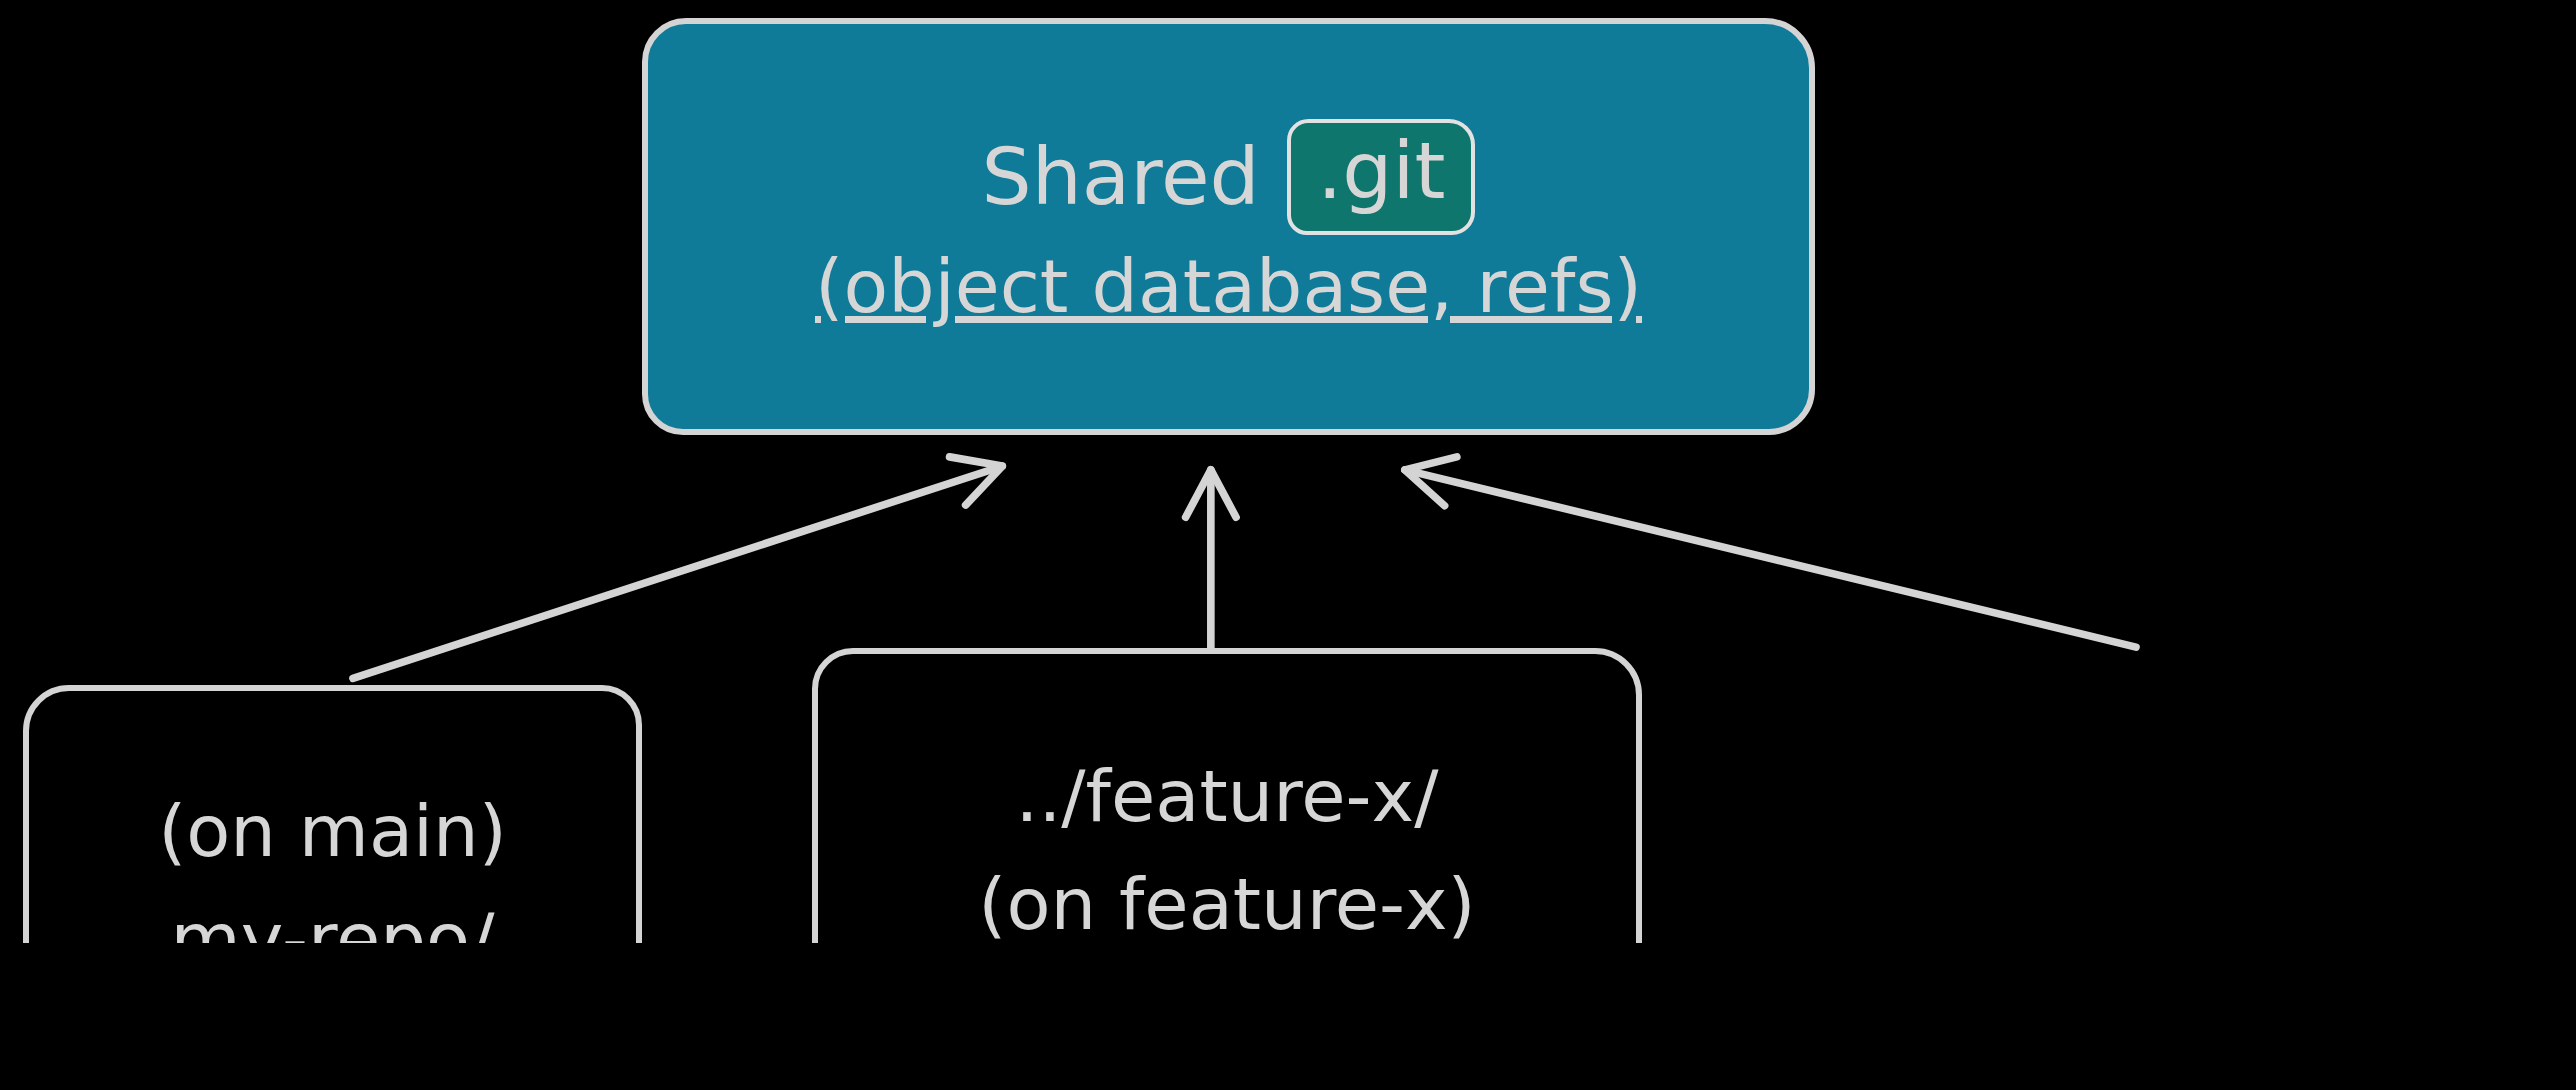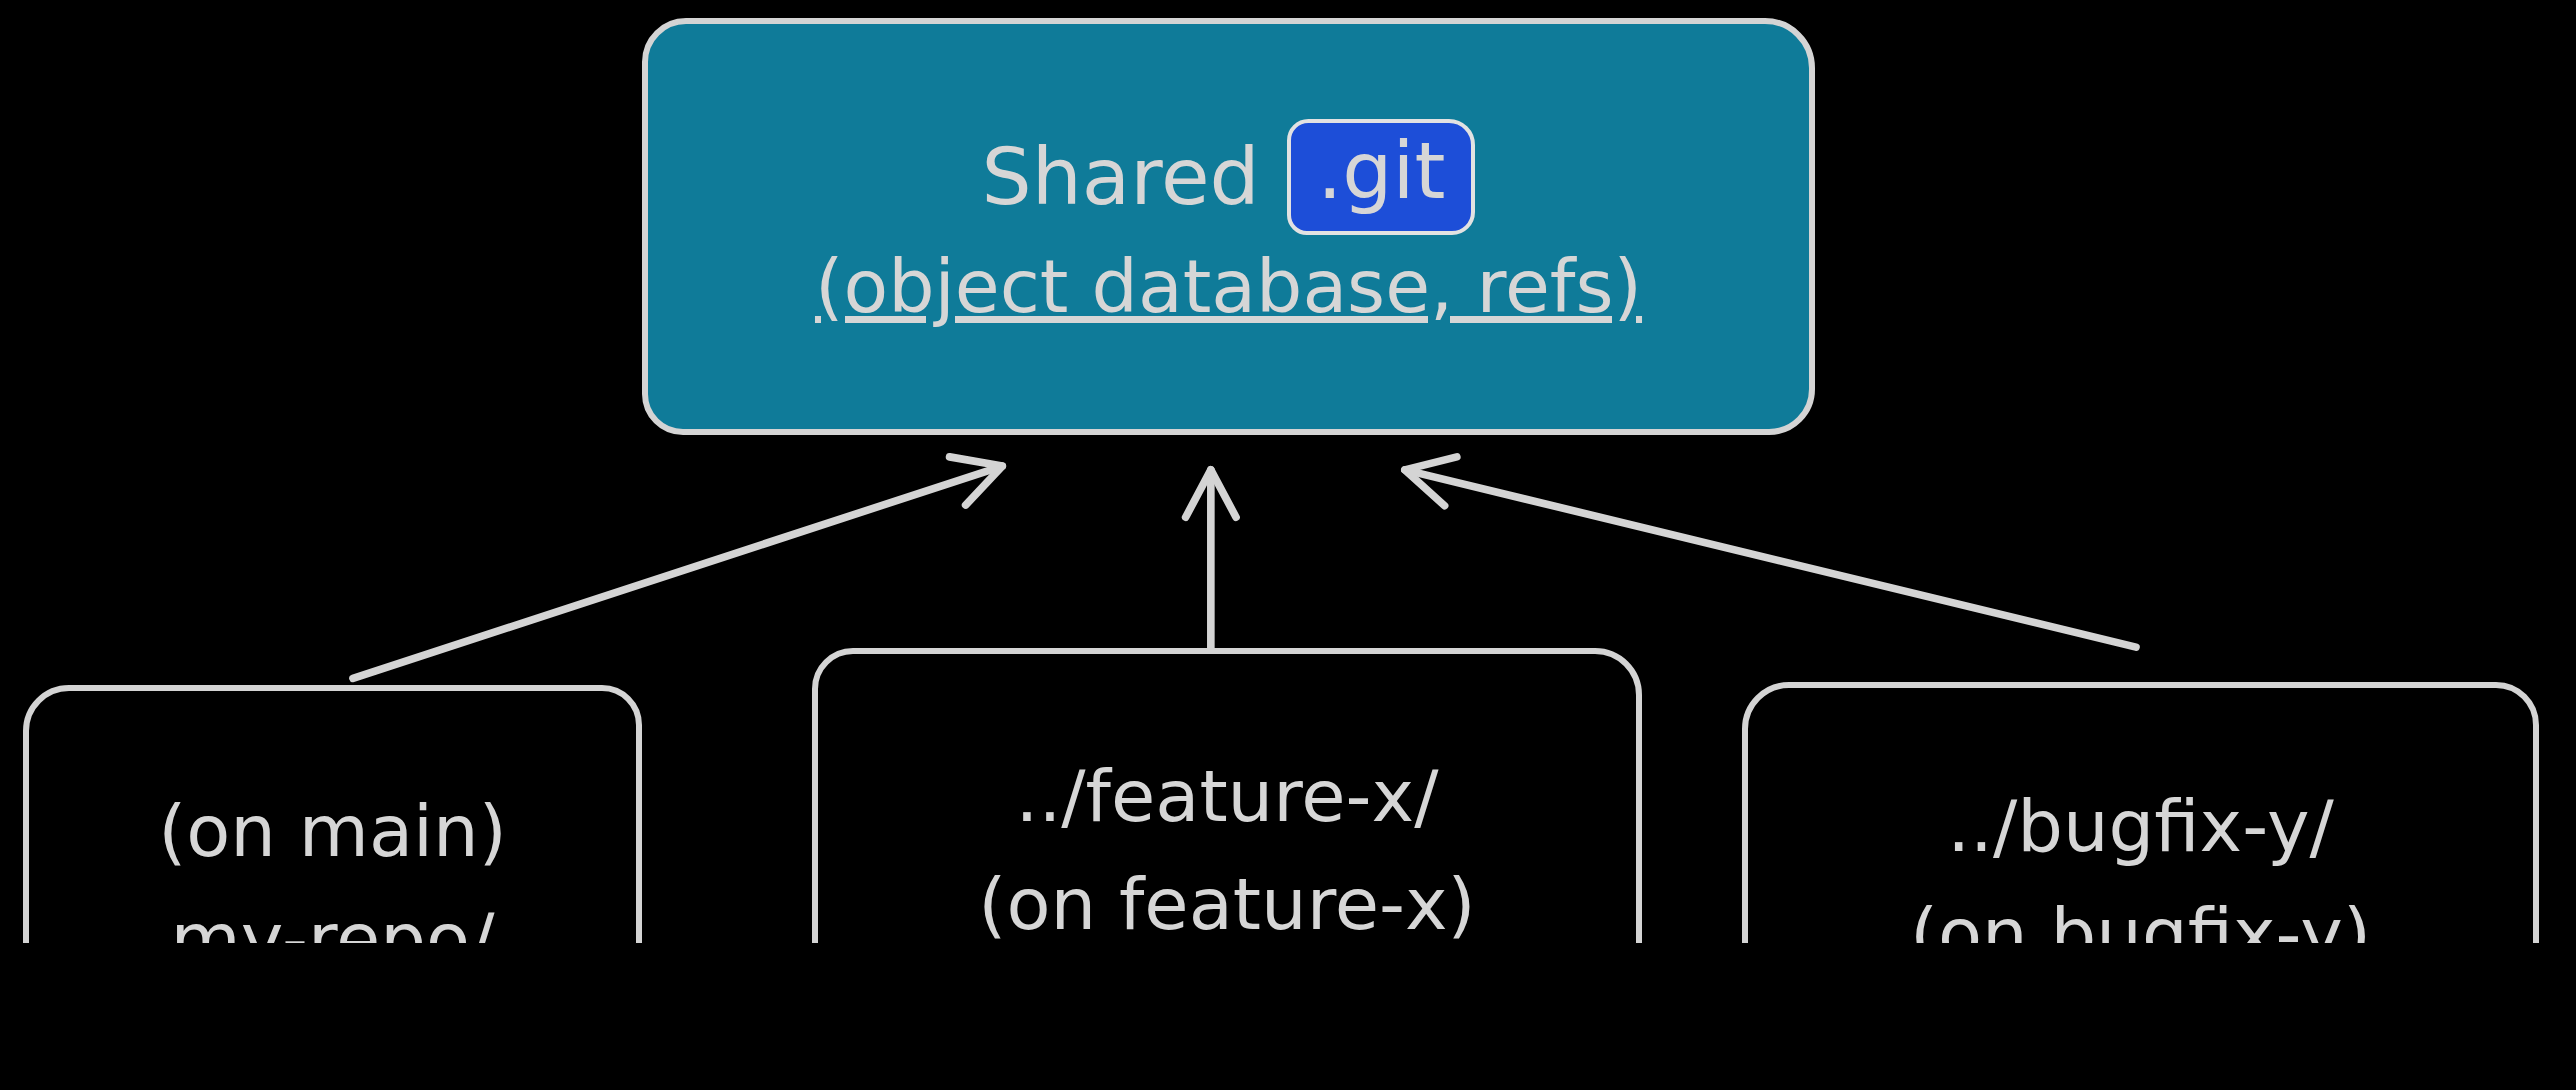--- a/index.html
+++ b/index.html
@@ -123,34 +123,30 @@
     </g>
     <g class="arrow">
       <line x1="2796" y1="847" x2="1839" y2="615"></line>
       <polyline points="1891,662 1839,615 1907,598"></polyline>
     </g>
   </svg>
 
   <div class="node node-shared" id="shared-box" style="background: rgb(15, 123, 153);">
     <div class="shared-title-row">
       <span>Shared</span>
-      <span class="git-badge" id="git-badge" style="background: #1d4ed8;">.git</span>
+      <span class="git-badge" id="git-badge" style="background: #0f766e;">.git</span>
     </div>
     <div class="shared-subtitle">(object database, refs)</div>
   </div>
 
   <div class="node node-worktree" id="wt-0">
     <div class="wt-line">(on main)</div>
     <div class="wt-line">my-repo/</div>
   </div>
 
   <div class="node node-worktree" id="wt-1">
     <div class="wt-line">../feature-x/</div>
     <div class="wt-line">(on feature-x)</div>
   </div>
 
-  <div class="node node-worktree" id="wt-2">
-    <div class="wt-line">../bugfix-y/</div>
-    <div class="wt-line">(on bugfix-y)</div>
-  </div>
 
 </div>
 
 
 </body></html>

